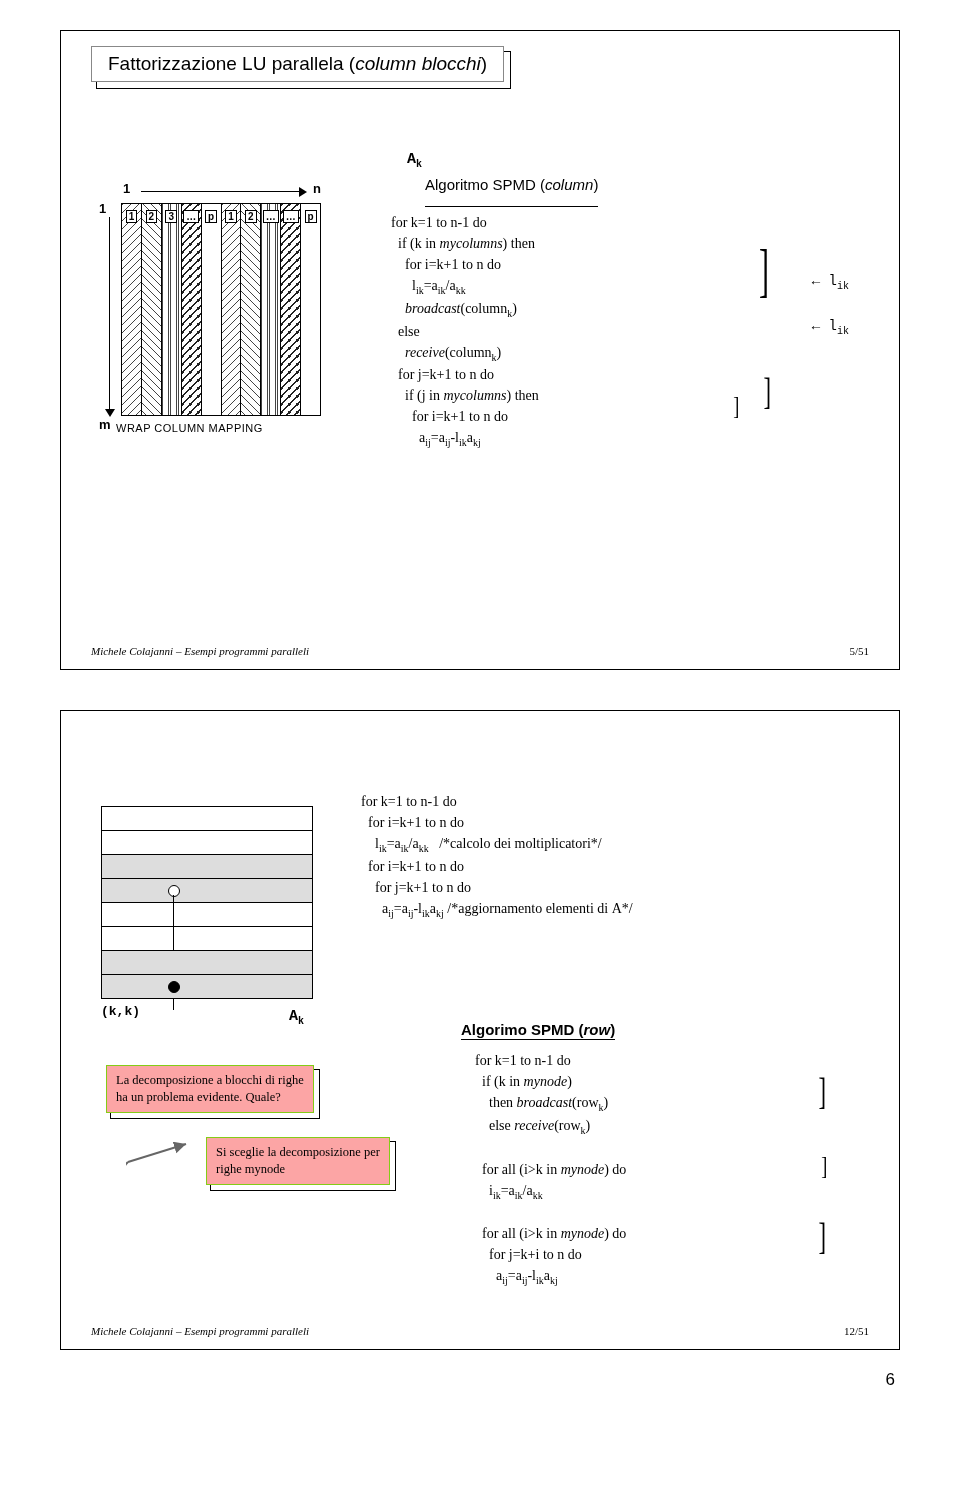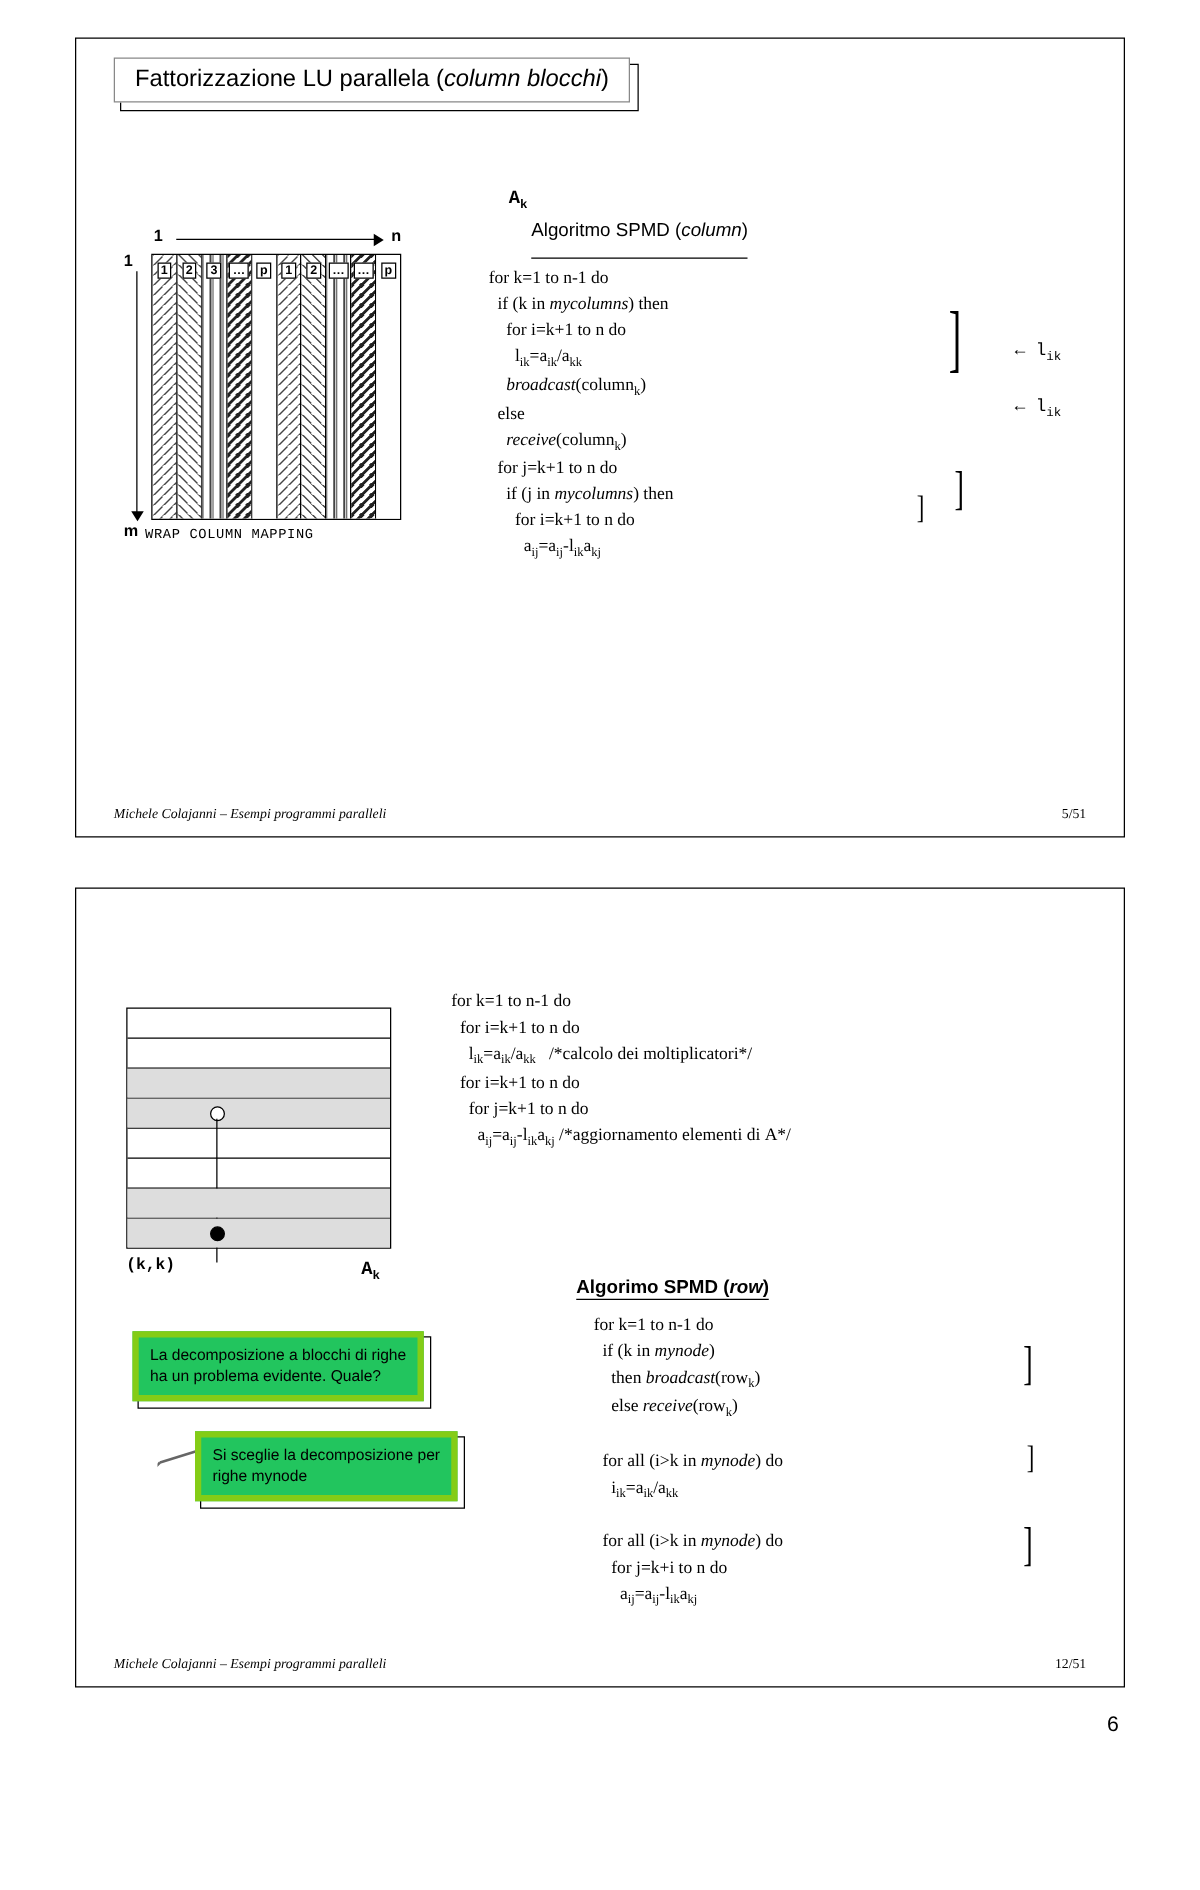--- a/index.html
+++ b/index.html
@@ -135,21 +135,21 @@
   .mat-col .lbl {
     background:#fff;
     border:1px solid #000;
     padding:0 2px;
     font-size:10px;
     position:absolute;
     top:6px;
   }
   .wrap-label {
     font-size: 11px;
-    font-family: Liberation Mono, monospace;
+    font-family: Liberation Sans, sans-serif;
     margin-top: 6px;
     margin-left: 20px;
     letter-spacing: 0.5px;
   }
   
   .slide1-right {
     position: absolute;
     left: 330px;
     top: 145px;
     right: 50px;
@@ -259,24 +259,25 @@
   .annot .shadow {
     position: absolute;
     left: 4px; top: 4px;
     width:100%; height:100%;
     border:1px solid #000;
     background:#fff;
     z-index:0;
   }
   .annot .body {
     position:relative;
-    border:5px solid #84cc16;
-    background:#22c55e;
+    border:1px solid #84cc16;
+    background:#fca5a5;
     padding: 6px 9px;
     z-index:1;
+    font-family:Liberation Serif, serif;
   }
   .algo2-title {
     font-family: Verdana, Arial, sans-serif;
     font-size: 15px;
     border-bottom: 1px solid #000;
     display: inline-block;
     padding-bottom: 1px;
     font-weight: bold;
   }
   .algo2-title .kw { font-style: italic; }
@@ -432,21 +433,21 @@
       <div style="position:relative;margin-top:24px;margin-left:50px;">
         <svg width="70" height="30" style="position:absolute;left:-30px;top:3px;">
           <defs>
               <marker id="ah" markerWidth="8" markerHeight="8" refX="6" refY="3" orient="auto">
             <path d="M0,0 L6,3 L0,6 Z" fill="#666"></path>
               </marker>
             </defs>
           <path d="M2 22 L60 4" stroke="#666" stroke-width="2" fill="none" marker-end="url(#ah)"></path>
           <path d="M-4 28 L2 22" stroke="#666" stroke-width="2" fill="none"></path>
         </svg>
-        <div class="annot" style="">
+        <div class="annot" style="margin-left:50px;">
           <div class="shadow"></div>
           <div class="body">
             <span>Si sceglie la decomposizione per</span><br>
             <span>righe mynode</span>
           </div>
         </div>
       </div>
 
       <div style="position:absolute; left:355px; top:-30px; width:410px;">
         <span class="algo2-title">

